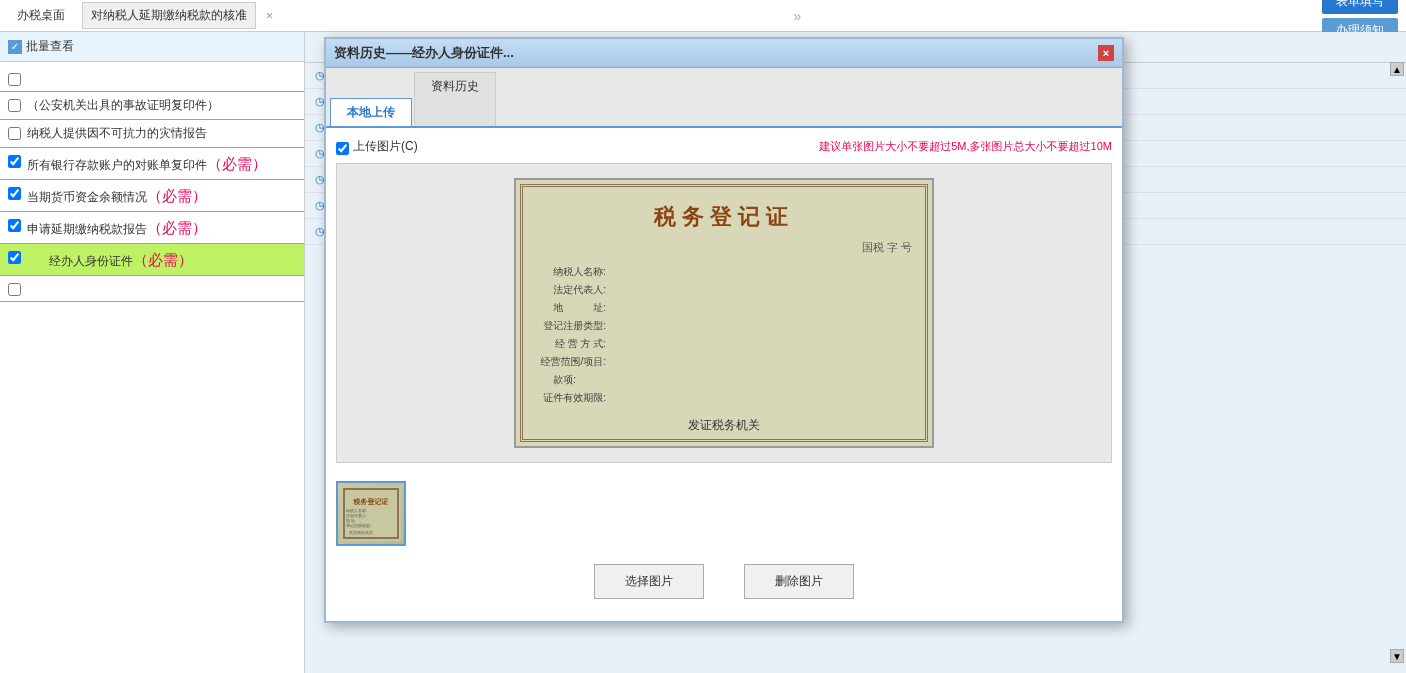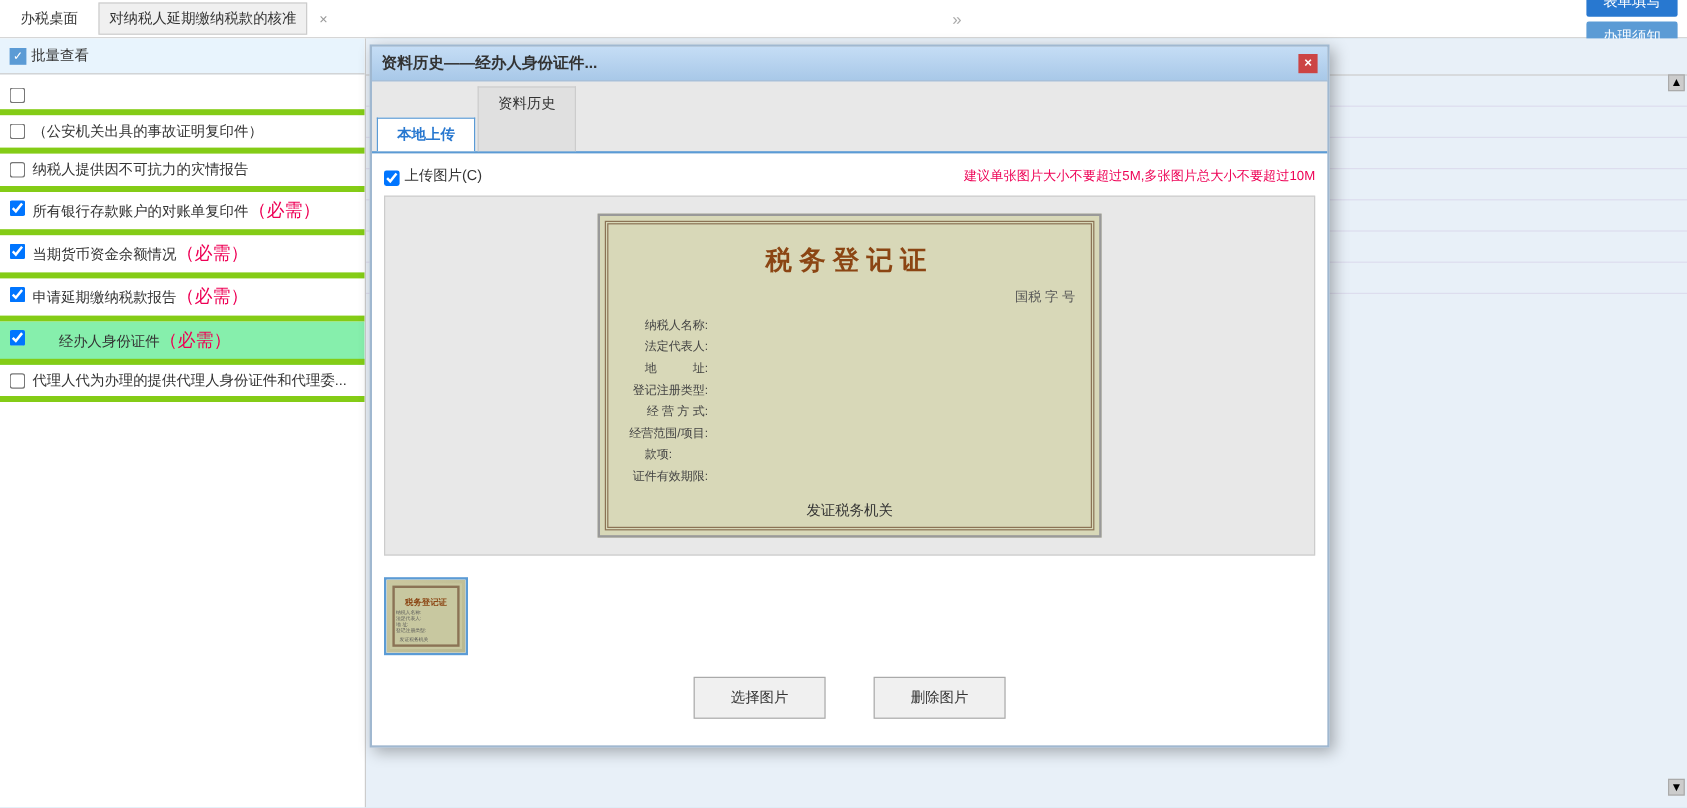--- a/index.html
+++ b/index.html
@@ -101,35 +101,35 @@
     .checklist {
       padding: 4px 0;
       overflow-y: auto;
       height: calc(100% - 30px);
     }
     .checklist-item {
       display: flex;
       align-items: flex-start;
       padding: 5px 8px;
       gap: 6px;
-      border-bottom: 5px solid #84cc16;
+      border-bottom: 1px solid #84cc16;
       font-size: 12px;
       color: #333;
       line-height: 1.4;
     }
     .checklist-item input[type="checkbox"] {
       margin-top: 2px;
       flex-shrink: 0;
     }
     .checklist-item .required {
       color: #e05;
       font-size: 15px;
     }
     .checklist-item.selected-item {
-      background: #86efac;
+      background: #bef264;
       gap: 28px;
     }
     .checklist-item label {
       cursor: pointer;
     }
     .dialog {
       pointer-events: all;
       width: 800px;
       background: #f5f5f5;
       border: 2px solid #a0b8d0;
@@ -425,21 +425,20 @@
         <label>申请延期缴纳税款报告<span class="required">（必需）</span></label>
       </div>
 
       <div class="checklist-item selected-item">
         <input type="checkbox" checked="" style="">
         <label>经办人身份证件<span class="required">（必需）</span></label>
       </div>
 
       <div class="checklist-item">
         <input type="checkbox" style="">
-        <label>代理人代为办理的提供代理人身份证件和代理委...</label>
       </div>
     </div>
 
   </div>
 
   <div class="right-panel">
     <div class="right-panel-header">操作</div>
     <div class="operations-table">
       <div class="operations-row">
         <button class="op-btn">◷ 选择</button>
@@ -505,21 +504,21 @@
         <button class="op-btn red">× 清空</button>
       </div>
     </div>
 
     <div class="right-scroll-up" style="height:14px;">▲</div>
     <div class="right-scroll-down" style="height:14px;">▼</div>
   </div>
 
 </div>
 
-<div class="dialog" style="position: absolute; top: 37px; left: 308px; z-index: 100;">
+<div class="dialog" style="position: absolute; top: 37px; left: 324px; z-index: 100;">
   <div class="dialog-titlebar">
     <span class="dialog-title">资料历史——经办人身份证件...</span>
     <button class="dialog-close">×</button>
   </div>
   <div class="dialog-tabs">
     <div class="dialog-tab active">本地上传</div>
     <div class="dialog-tab">资料历史</div>
   </div>
   <div class="dialog-body">
     <div class="upload-header">

